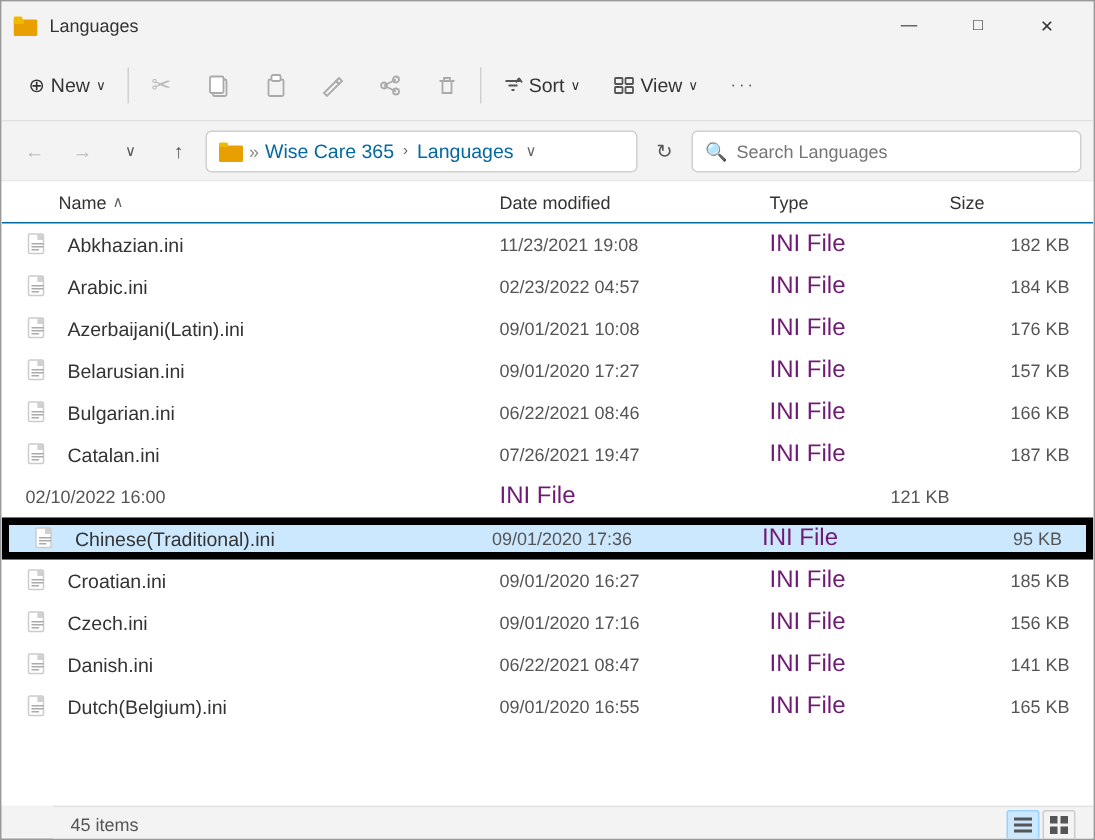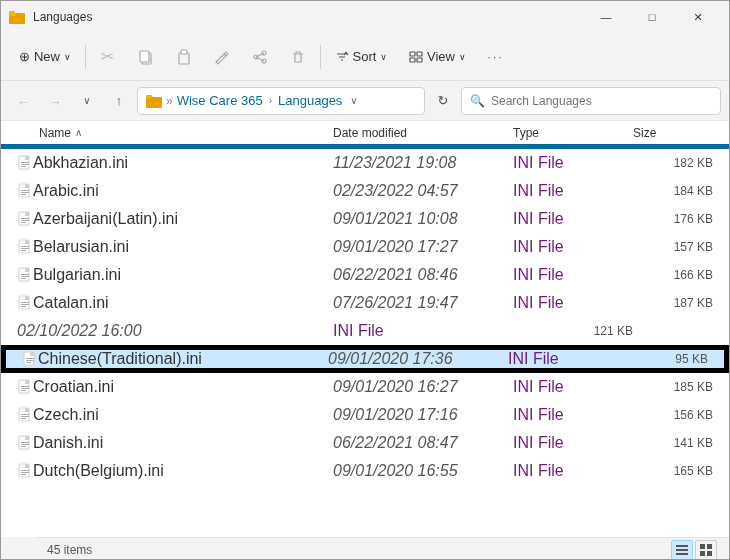--- a/index.html
+++ b/index.html
@@ -178,21 +178,21 @@
       background: white;
       flex: 1;
       overflow: hidden;
       display: flex;
       flex-direction: column;
     }
     .file-header {
       display: grid;
       grid-template-columns: 1fr 180px 120px 80px;
       padding: 4px 16px;
-      border-bottom: 5px solid #0369a1;
+      border-bottom: 1px solid #0369a1;
       background: white;
       align-items: center;
       height: 28px;
     }
     .col-header {
       font-size: 12px;
       color: #333;
       display: flex;
       align-items: center;
       gap: 4px;
@@ -211,30 +211,30 @@
       grid-template-columns: 1fr 180px 120px 80px;
       padding: 0 16px;
       height: 28px;
       align-items: center;
       cursor: pointer;
     }
     .file-row.selected { background: #cce8ff; border: 5px solid #000000; }
     .file-name {
       display: flex;
       align-items: center;
-      gap: 0;
-      font-size: 16px;
+      gap: 12px;
+      font-size: 13px;
       color: #333;
     }
     .file-icon {
       width: 16px;
       height: 16px;
       flex-shrink: 0;
     }
-    .file-date { font-size: 16px; color: #555; font-style: italic; }
+    .file-date { font-size: 12px; color: #555; }
     .file-type { font-size: 16px; color: #701a75; }
     .file-size { font-size: 12px; color: #555; text-align: right; }
 
     
     .status-bar {
       height: 24px;
       background: #f3f3f3;
       border-top: 1px solid #e0e0e0;
       display: flex;
       align-items: center;

